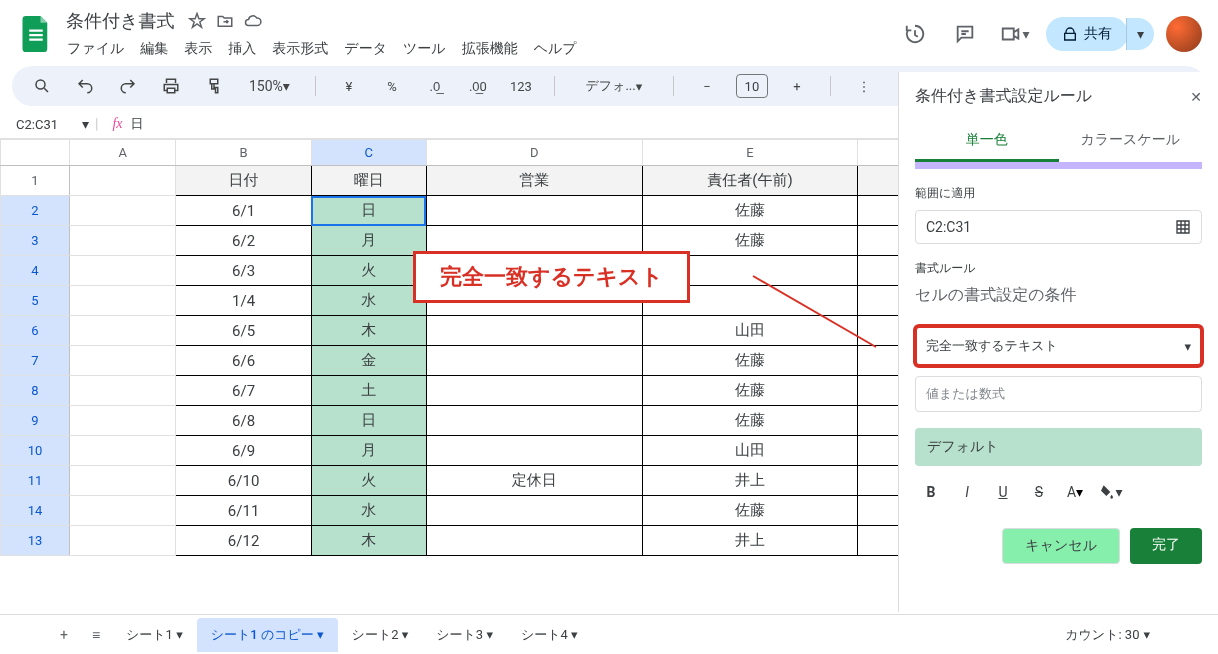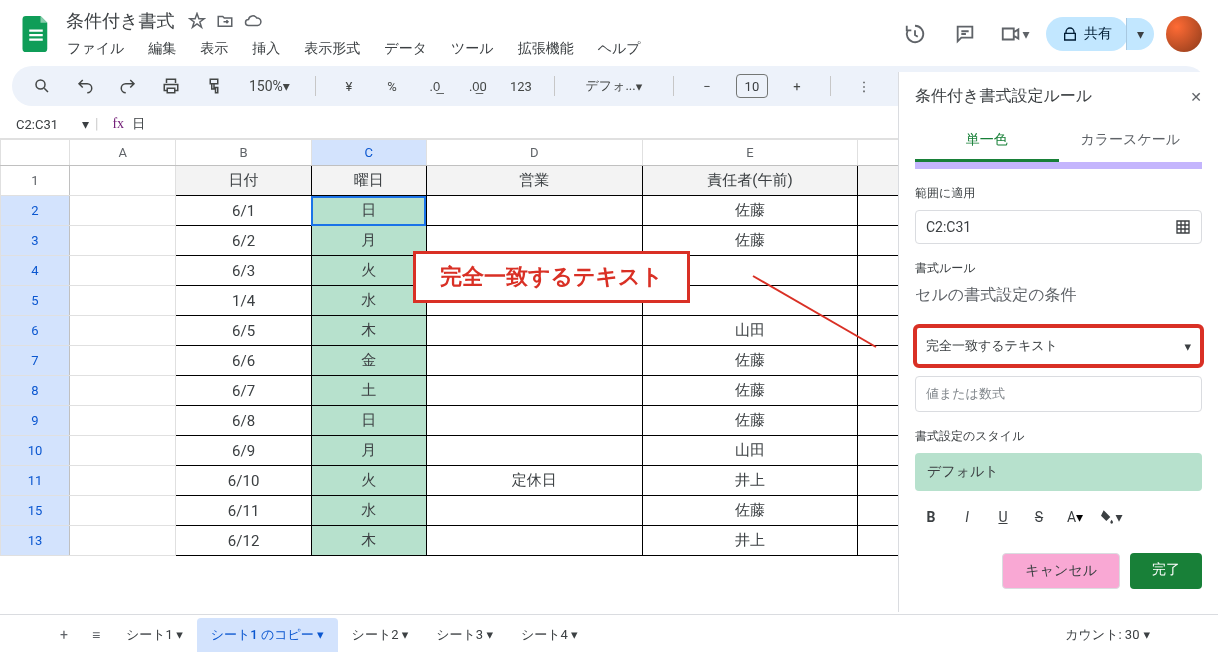--- a/index.html
+++ b/index.html
@@ -4,36 +4,36 @@
 <style>
 * { box-sizing: border-box; margin: 0; padding: 0; }
 body { font-family: "Google Sans", Roboto, Arial, sans-serif; font-size: 14px; color: #3c4043; background: #fff; width: 1218px; height: 654px; overflow: hidden; position: relative; }
 .header { display: flex; align-items: center; padding: 6px 16px 0 16px; height: 62px; }
 .logo { width: 40px; height: 40px; display: flex; align-items: center; justify-content: center; }
 .logo svg { width: 28px; height: 36px; }
 .title-area { margin-left: 4px; }
 .title-row { display: flex; align-items: center; gap: 6px; }
 .doc-title { font-size: 18px; color: #3c4043; padding: 2px 6px; }
 .title-icon { width: 22px; height: 22px; display: flex; align-items: center; justify-content: center; color: #5f6368; cursor: pointer; }
-.menus { display: flex; gap: 10px; margin-top: 2px; }
+.menus { display: flex; gap: 2px; margin-top: 2px; }
 .menu-item { padding: 3px 7px; font-size: 14px; color: #3c4043; cursor: pointer; border-radius: 4px; }
 .header-right { margin-left: auto; display: flex; align-items: center; gap: 12px; }
 .hdr-icon { width: 38px; height: 38px; display: flex; align-items: center; justify-content: center; color: #5f6368; border-radius: 50%; cursor: pointer; }
 .share-btn { display: flex; align-items: center; gap: 6px; background: #c2e7ff; border-radius: 40px; padding: 8px 16px; cursor: pointer; color: #001d35; font-weight: 500; }
 .share-caret { padding: 8px 10px; background: #c2e7ff; border-radius: 0 40px 40px 0; margin-left: -14px; border-left: 1px solid #a8c8e0; }
 .avatar { width: 36px; height: 36px; border-radius: 50%; background: radial-gradient(circle at 30% 30%, #ff6b35, #8b3a1a); }
 .toolbar { display: flex; align-items: center; padding: 4px 16px; margin: 4px 12px; background: #edf2fa; border-radius: 30px; height: 40px; gap: 15px; }
 .tb-btn { min-width: 28px; height: 28px; display: flex; align-items: center; justify-content: center; color: #444746; cursor: pointer; border-radius: 4px; font-size: 13px; }
 .tb-sep { width: 1px; height: 20px; background: #c7c7c7; margin: 0 4px; }
 .zoom-text { padding: 0 6px; font-size: 14px; }
 .font-size-box { border: 1px solid #747775; border-radius: 4px; width: 32px; height: 24px; display: flex; align-items: center; justify-content: center; font-size: 13px; }
 .tb-collapse { margin-left: auto; }
 .namebox-row { display: flex; align-items: center; padding: 2px 12px; height: 28px; }
 .namebox { width: 70px; font-size: 13px; color: #3c4043; padding: 2px 4px; }
-.fx { color: #701a75; font-family: serif; margin: 0 8px; }
+.fx { color: #ec4899; font-style: italic; font-family: serif; margin: 0 8px; }
 .formula-val { font-size: 13px; }
 .grid-area { position: relative; height: 432px; overflow: hidden; border-top: 1px solid #e0e0e0; }
 table.sheet { border-collapse: collapse; width: 100%; table-layout: fixed; }
 .sheet th, .sheet td { border: 1px solid #e0e0e0; text-align: center; font-size: 15px; height: 30px; font-weight: normal; }
 .sheet thead th { background: #fff; color: #5f6368; font-size: 13px; border-bottom: 1px solid #c0c0c0; height: 26px; }
 .sheet tbody th { background: #fff; color: #5f6368; font-size: 13px; width: 48px; border-right: 1px solid #c0c0c0; }
 .sheet thead th.sel { background: #d3e3fd; color: #0b57d0; }
 .sheet tbody th.sel { background: #d3e3fd; color: #0b57d0; }
 .corner { width: 48px; background: #fff; }
 td.data { border: 1px solid #000; background: #fff; }
@@ -53,21 +53,21 @@
 .sp-label { font-size: 12px; color: #3c4043; margin-bottom: 8px; font-weight: 500; }
 .sp-sublabel { font-size: 16px; color: #5f6368; margin-bottom: 20px; }
 .sp-input { width: 100%; border: 1px solid #dadce0; border-radius: 4px; padding: 8px 10px; font-size: 14px; display: flex; justify-content: space-between; align-items: center; }
 .sp-dropdown { width: 100%; border: 1px solid #dadce0; border-radius: 4px; padding: 10px; font-size: 13px; display: flex; justify-content: space-between; align-items: center; cursor: pointer; color: #3c4043; }
 .sp-dropdown.hl { outline: 4px solid #d93025; outline-offset: -2px; }
 .sp-input-placeholder { color: #80868b; font-size: 13px; }
 .sp-style-box { background: #b7e1cd; padding: 10px 12px; border-radius: 4px; font-size: 14px; margin-bottom: 10px; }
 .sp-fmt-row { display: flex; gap: 4px; }
 .sp-fmt-btn { width: 32px; height: 32px; display: flex; align-items: center; justify-content: center; border-radius: 4px; cursor: pointer; font-size: 14px; }
 .sp-buttons { display: flex; justify-content: flex-end; gap: 10px; margin-top: 20px; }
-.sp-btn { padding: 8px 22px; border-radius: 4px; font-size: 14px; cursor: pointer; border: 1px solid #dadce0; background: #f9a8d4; }
+.sp-btn { padding: 8px 22px; border-radius: 4px; font-size: 14px; cursor: pointer; border: 1px solid #dadce0; background: #86efac; }
 .sp-btn.primary { background: #188038; color: #fff; border: none; }
 .footer { position: absolute; bottom: 0; left: 0; right: 0; height: 40px; display: flex; align-items: center; padding: 0 48px; border-top: 1px solid #dadce0; background: #fff; z-index: 50; }
 .add-sheet, .all-sheets { width: 32px; height: 32px; display: flex; align-items: center; justify-content: center; cursor: pointer; color: #5f6368; }
 .sheet-tab { padding: 8px 14px; font-size: 13px; cursor: pointer; display: flex; align-items: center; gap: 4px; color: #3c4043; }
 .sheet-tab.active { background: #d3e3fd; color: #0b57d0; font-weight: 500; border-radius: 4px 4px 0 0; }
 .count-badge { margin-left: auto; margin-right: 20px; font-size: 13px; color: #3c4043; display: flex; align-items: center; gap: 4px; }
 svg { display: block; }
 </style>
 </head>
 <body>
@@ -309,21 +309,21 @@
           <th class="sel">11</th>
           <td></td>
           <td class="data">6/10</td>
           <td class="green">火</td>
           <td class="data">定休日</td>
           <td class="data">井上</td>
           <td class="data">中村</td>
           <td></td>
         </tr>
         <tr>
-          <th class="sel">15</th>
+          <th class="sel">14</th>
           <td></td>
           <td class="data">6/11</td>
           <td class="green">水</td>
           <td class="data"></td>
           <td class="data">佐藤</td>
           <td class="data">藤本</td>
           <td></td>
         </tr>
         <tr>
           <th class="sel">13</th>
@@ -366,21 +366,20 @@
     <div class="sp-sublabel">セルの書式設定の条件</div>
     <div class="sp-dropdown hl">
       <span>完全一致するテキスト</span>
       <span>▾</span>
     </div>
     <div class="sp-input" style="margin-top:10px">
       <span class="sp-input-placeholder">値または数式</span>
     </div>
   </div>
   <div class="sp-section">
-    <div class="sp-label">書式設定のスタイル</div>
     <div class="sp-style-box">デフォルト</div>
     <div class="sp-fmt-row">
       <div class="sp-fmt-btn">
           <b>B</b>
         </div>
       <div class="sp-fmt-btn">
           <i>I</i>
         </div>
       <div class="sp-fmt-btn">
           <u>U</u>

